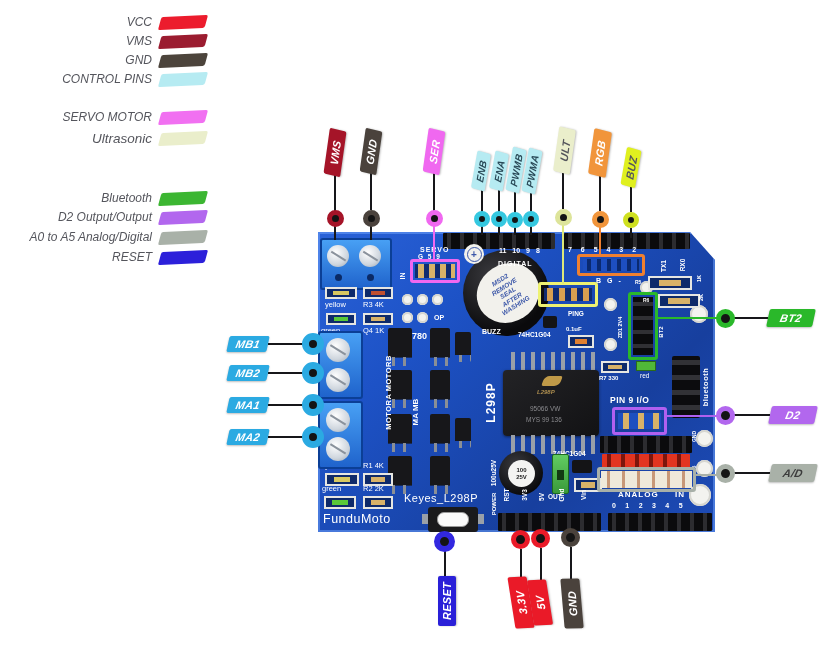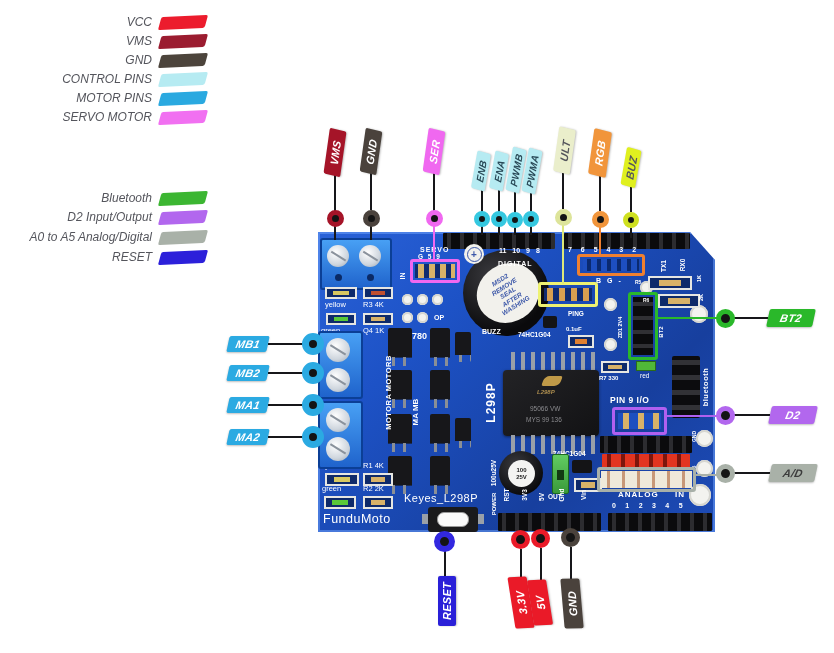--- a/index.html
+++ b/index.html
@@ -50,34 +50,34 @@
         <div class="lsw" style="background:#9b1c30"></div>
       </div>
     <div class="legend-row" style="top:53px">
         <div class="ltxt">GND</div>
         <div class="lsw" style="background:#4c443c"></div>
       </div>
     <div class="legend-row" style="top:72px">
         <div class="ltxt">CONTROL PINS</div>
         <div class="lsw" style="background:#b6ebf2"></div>
       </div>
-    <div class="legend-row" style="top:91px">
-        <div class="ltxt">MOTOR PINS</div>
-        <div class="lsw" style="background:#2aa9e0"></div>
-      </div>
     <div class="legend-row" style="top:110px">
         <div class="ltxt">SERVO MOTOR</div>
         <div class="lsw" style="background:#f170f1"></div>
       </div>
+    <div class="legend-row" style="top:131px">
+        <div class="ltxt" style="font-size:13.5px">Ultrasonic</div>
+        <div class="lsw" style="background:#eaeecb"></div>
+      </div>
     <div class="legend-row" style="top:191px">
         <div class="ltxt">Bluetooth</div>
         <div class="lsw" style="background:#3cb632"></div>
       </div>
     <div class="legend-row" style="top:210px">
-        <div class="ltxt">D2 Input/Output</div>
+        <div class="ltxt">D2 Output/Output</div>
         <div class="lsw" style="background:#b267ee"></div>
       </div>
     <div class="legend-row" style="top:230px">
         <div class="ltxt">A0 to A5 Analog/Digital</div>
         <div class="lsw" style="background:#a9b1a8"></div>
       </div>
     <div class="legend-row" style="top:250px">
         <div class="ltxt">RESET</div>
         <div class="lsw" style="background:#2c20da"></div>
       </div>

